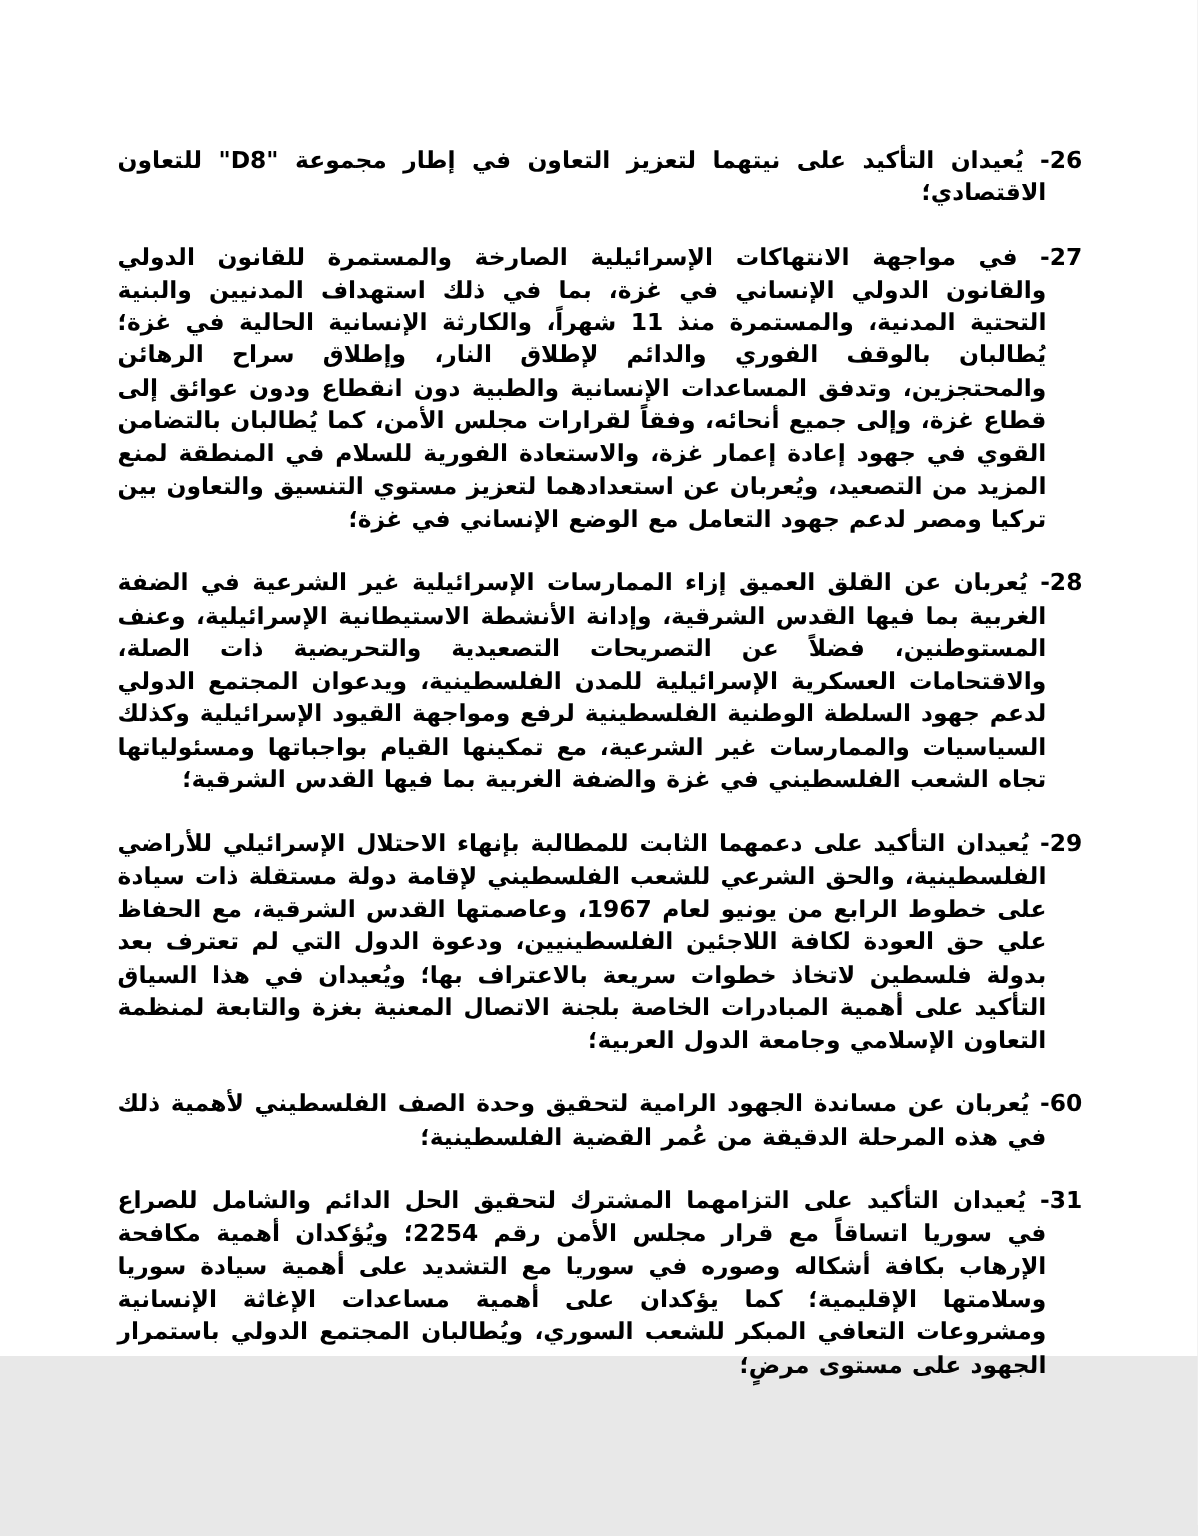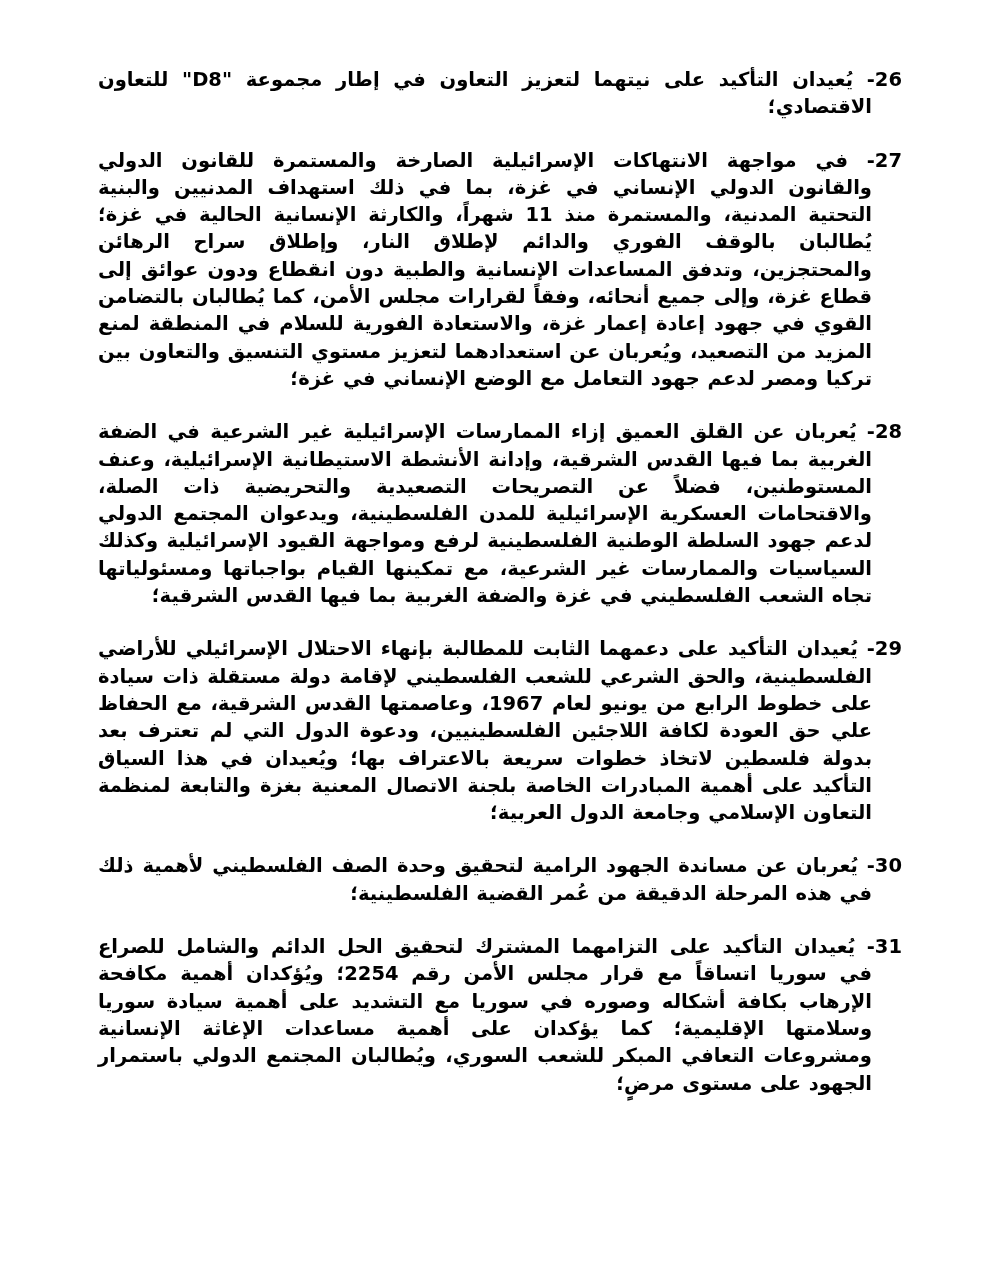--- a/index.html
+++ b/index.html
@@ -8,23 +8,23 @@
     background: #e8e8e8;
   }
   body {
     width: 998px;
     height: 1280px;
     overflow: hidden;
   }
   .page {
     box-sizing: border-box;
     width: 998px;
-    height: 1280px;
+    height: 1130px;
     background: #ffffff;
-    padding: 66px 96px 40px 98px;
+    padding: 120px 96px 40px 98px;
     direction: rtl;
     font-family: "DejaVu Sans", sans-serif;
     color: #000000;
   }
   .para-list {
     width: 100%;
   }
   .para {
     margin: 0 0 26px 0;
     font-size: 19.5px;
@@ -46,16 +46,16 @@
 </style>
 </head>
 <body>
 
 <div class="page">
   <div class="para-list" id="para-list">
       <p class="para"><span class="num">26-</span> <span class="txt">يُعيدان التأكيد على نيتهما لتعزيز التعاون في إطار مجموعة "D8" للتعاون الاقتصادي؛</span></p>
       <p class="para"><span class="num">27-</span> <span class="txt">في مواجهة الانتهاكات الإسرائيلية الصارخة والمستمرة للقانون الدولي والقانون الدولي الإنساني في غزة، بما في ذلك استهداف المدنيين والبنية التحتية المدنية، والمستمرة منذ 11 شهراً، والكارثة الإنسانية الحالية في غزة؛ يُطالبان بالوقف الفوري والدائم لإطلاق النار، وإطلاق سراح الرهائن والمحتجزين، وتدفق المساعدات الإنسانية والطبية دون انقطاع ودون عوائق إلى قطاع غزة، وإلى جميع أنحائه، وفقاً لقرارات مجلس الأمن، كما يُطالبان بالتضامن القوي في جهود إعادة إعمار غزة، والاستعادة الفورية للسلام في المنطقة لمنع المزيد من التصعيد، ويُعربان عن استعدادهما لتعزيز مستوي التنسيق والتعاون بين تركيا ومصر لدعم جهود التعامل مع الوضع الإنساني في غزة؛</span></p>
       <p class="para"><span class="num">28-</span> <span class="txt">يُعربان عن القلق العميق إزاء الممارسات الإسرائيلية غير الشرعية في الضفة الغربية بما فيها القدس الشرقية، وإدانة الأنشطة الاستيطانية الإسرائيلية، وعنف المستوطنين، فضلاً عن التصريحات التصعيدية والتحريضية ذات الصلة، والاقتحامات العسكرية الإسرائيلية للمدن الفلسطينية، ويدعوان المجتمع الدولي لدعم جهود السلطة الوطنية الفلسطينية لرفع ومواجهة القيود الإسرائيلية وكذلك السياسيات والممارسات غير الشرعية، مع تمكينها القيام بواجباتها ومسئولياتها تجاه الشعب الفلسطيني في غزة والضفة الغربية بما فيها القدس الشرقية؛</span></p>
       <p class="para"><span class="num">29-</span> <span class="txt">يُعيدان التأكيد على دعمهما الثابت للمطالبة بإنهاء الاحتلال الإسرائيلي للأراضي الفلسطينية، والحق الشرعي للشعب الفلسطيني لإقامة دولة مستقلة ذات سيادة على خطوط الرابع من يونيو لعام 1967، وعاصمتها القدس الشرقية، مع الحفاظ علي حق العودة لكافة اللاجئين الفلسطينيين، ودعوة الدول التي لم تعترف بعد بدولة فلسطين لاتخاذ خطوات سريعة بالاعتراف بها؛ ويُعيدان في هذا السياق التأكيد على أهمية المبادرات الخاصة بلجنة الاتصال المعنية بغزة والتابعة لمنظمة التعاون الإسلامي وجامعة الدول العربية؛</span></p>
-      <p class="para"><span class="num">30-</span> <span class="txt">يُعربان عن مساندة الجهود الرامية لتحقيق وحدة الصف الفلسطيني لأهمية ذلك في هذه المرحلة الدقيقة من عُمر القضية الفلسطينية؛</span></p>
+      <p class="para"><span class="num">60-</span> <span class="txt">يُعربان عن مساندة الجهود الرامية لتحقيق وحدة الصف الفلسطيني لأهمية ذلك في هذه المرحلة الدقيقة من عُمر القضية الفلسطينية؛</span></p>
       <p class="para"><span class="num">31-</span> <span class="txt">يُعيدان التأكيد على التزامهما المشترك لتحقيق الحل الدائم والشامل للصراع في سوريا اتساقاً مع قرار مجلس الأمن رقم 2254؛ ويُؤكدان أهمية مكافحة الإرهاب بكافة أشكاله وصوره في سوريا مع التشديد على أهمية سيادة سوريا وسلامتها الإقليمية؛ كما يؤكدان على أهمية مساعدات الإغاثة الإنسانية ومشروعات التعافي المبكر للشعب السوري، ويُطالبان المجتمع الدولي باستمرار الجهود على مستوى مرضٍ؛</span></p>
     </div>
 </div>
 
 </body></html>

